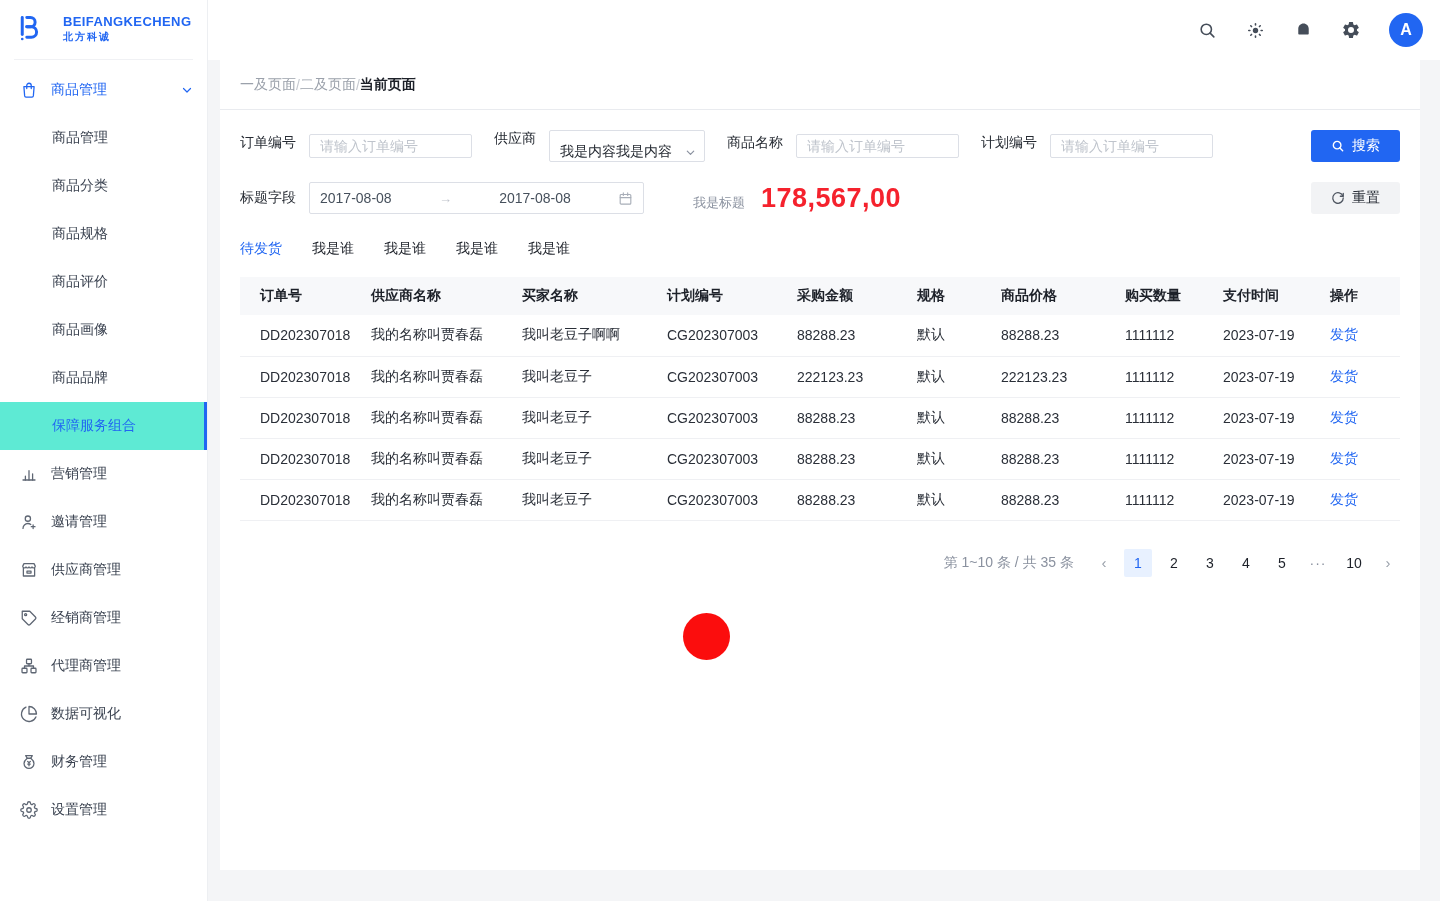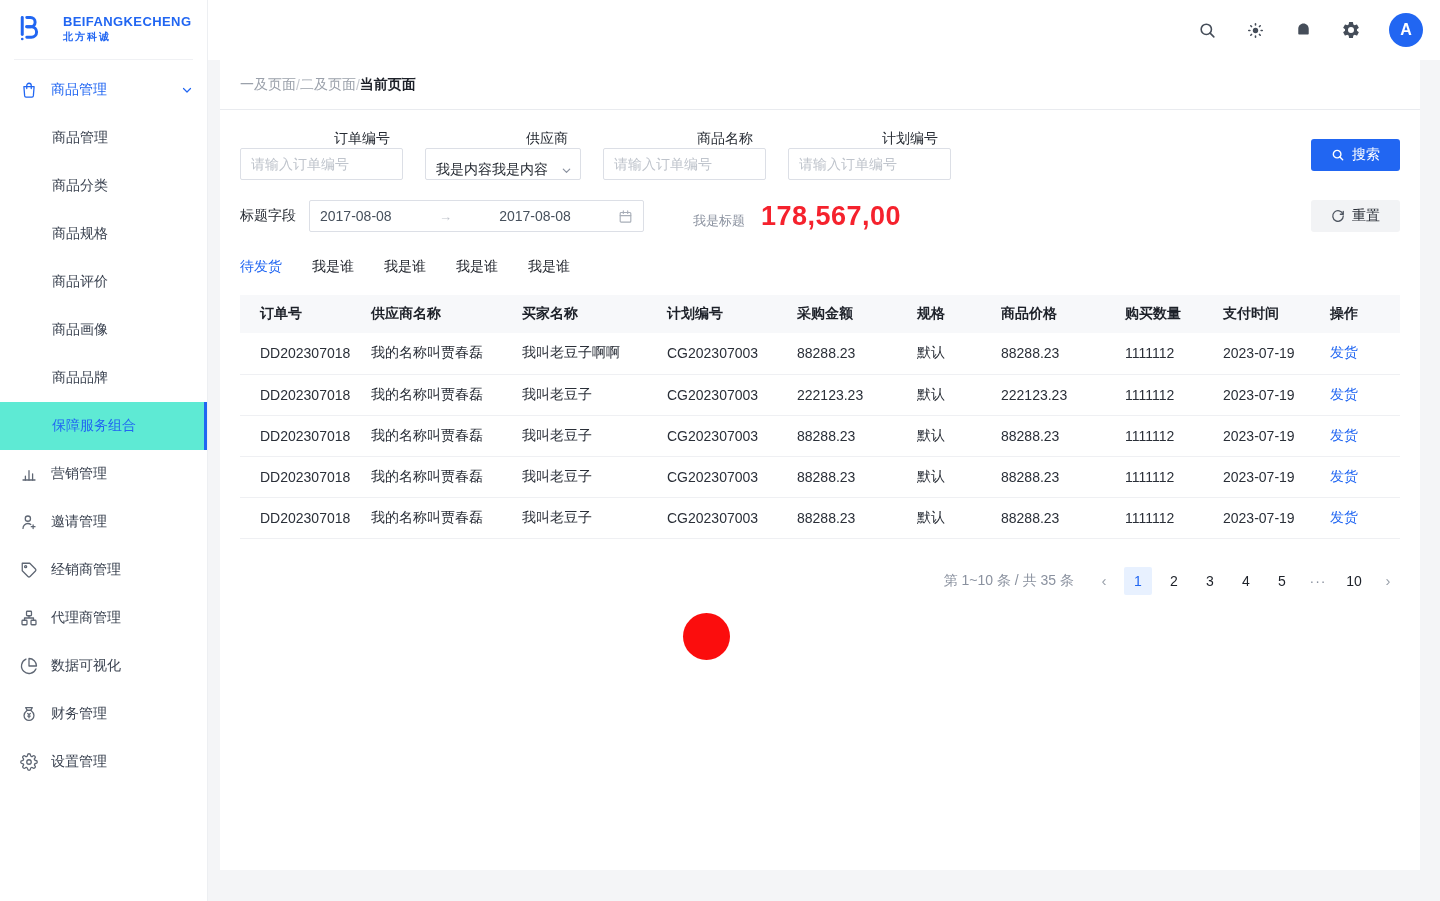--- a/index.html
+++ b/index.html
@@ -36,23 +36,23 @@
   .breadcrumb { height:50px; display:flex; align-items:center; gap:0; padding:0 20px; border-bottom:1px solid #E9EBEF; color:#9BA1AB; }
   .breadcrumb .sep { color:#C4C8CF; }
   .breadcrumb .current { color:#1D2129; font-weight:bold; }
 
   .body-pad { padding:20px; }
 
   
   .filter-row { display:flex; align-items:center; }
   .filter-row + .filter-row { margin-top:20px; }
   .f-label { margin-right:13px; color:#262B33; white-space:nowrap; }
-  .f-group { display:flex; align-items:flex-end;flex-direction:column; }
+  .f-group { display:flex; align-items:flex-start; }
   .f-group + .f-group { margin-left:22px; }
-  input.f-input { width:163px; height:32px; border:1px solid #DCDFE6; border-radius:2px; padding:0 10px; font-size:14px; color:#1D2129; font-family:inherit; outline:none; }
+  input.f-input { width:163px; height:24px; border:1px solid #DCDFE6; border-radius:2px; padding:0 10px; font-size:14px; color:#1D2129; font-family:inherit; outline:none; }
   input.f-input::placeholder { color:#BFC4CC; }
   .f-select { width:156px; height:32px; border:1px solid #DCDFE6; border-radius:2px; padding:12px 8px 0 10px; display:flex; align-items:center; justify-content:space-between; color:#262B33; cursor:pointer; background:#fff; }
   .chev { color:#8A919F; }
   .btn { height:32px; border-radius:3px; border:none; display:flex; align-items:center; gap:7px; padding:0 20px; font-size:14px; cursor:pointer; font-family:inherit; }
   .btn-primary { background:#2166F2; color:#fff; margin-left:auto; }
   .btn-reset { background:#F2F3F5; color:#2A2F38; margin-left:auto; }
 
   .date-range { width:335px; height:32px; border:1px solid #DCDFE6; border-radius:2px; display:flex; align-items:center; justify-content:space-between; padding:0 10px; color:#46505C; cursor:pointer; }
   .date-range .arrow { color:#C0C4CC; font-size:13px; }
   .cal-icon { color:#A8AEB8; }
@@ -150,20 +150,28 @@
 
       <div class="nav-item">
         <svg class="ic" width="18" height="18" viewBox="0 0 24 24" fill="none" stroke="currentColor" stroke-width="1.7" stroke-linecap="round" stroke-linejoin="round">
           <circle cx="10.5" cy="7.5" r="3.5"></circle>
           <path d="M4 20.5c0-3.6 2.9-6.5 6.5-6.5 1.4 0 2.8.5 3.9 1.3"></path>
           <path d="M17.5 15.8v5M15 18.3h5"></path>
         </svg>
         <span>邀请管理</span>
       </div>
 
+      <div class="nav-item">
+        <svg class="ic" width="18" height="18" viewBox="0 0 24 24" fill="none" stroke="currentColor" stroke-width="1.7" stroke-linecap="round" stroke-linejoin="round">
+          <path d="M4.5 9.5V20h15V9.5"></path>
+          <path d="M3.8 6.5 5.3 3.5h13.4l1.5 3c.4 1.2-.4 2.8-2.1 2.8-1 0-1.9-.6-2.1-1.5-.2.9-1 1.5-2 1.5s-1.8-.6-2-1.5c-.2.9-1 1.5-2 1.5s-1.8-.6-2-1.5c-.2.9-1.1 1.5-2.1 1.5-1.7 0-2.5-1.6-2.1-2.8z"></path>
+          <path d="M9.3 13.5h5.4v2.6H9.3z"></path>
+        </svg>
+        <span>供应商管理</span>
+      </div>
 
       <div class="nav-item">
         <svg class="ic" width="18" height="18" viewBox="0 0 24 24" fill="none" stroke="currentColor" stroke-width="1.7" stroke-linecap="round" stroke-linejoin="round">
           <path d="M20.6 13.4l-7.2 7.2a2 2 0 0 1-2.8 0L3 13V3h10l7.6 7.6a2 2 0 0 1 0 2.8z"></path>
           <circle cx="7.5" cy="7.5" r="1.4"></circle>
         </svg>
         <span>经销商管理</span>
       </div>
 
       <div class="nav-item">

